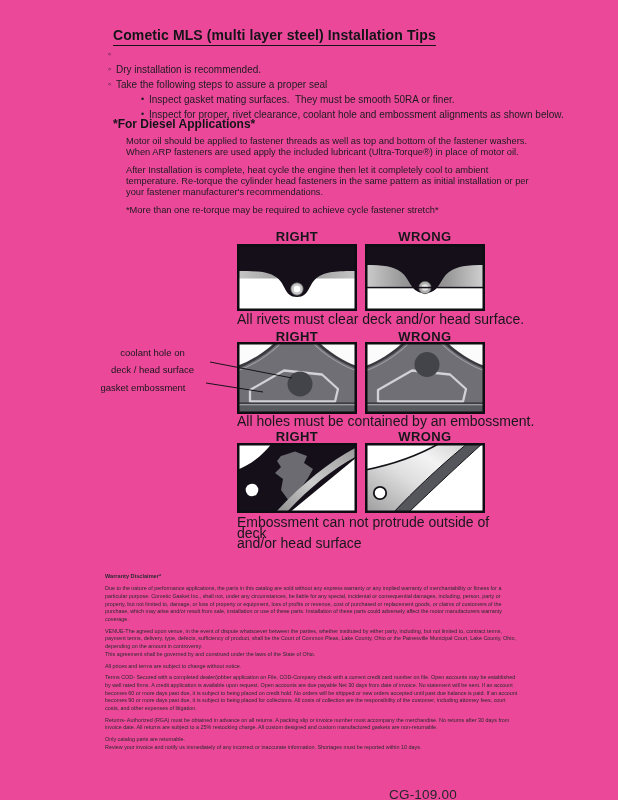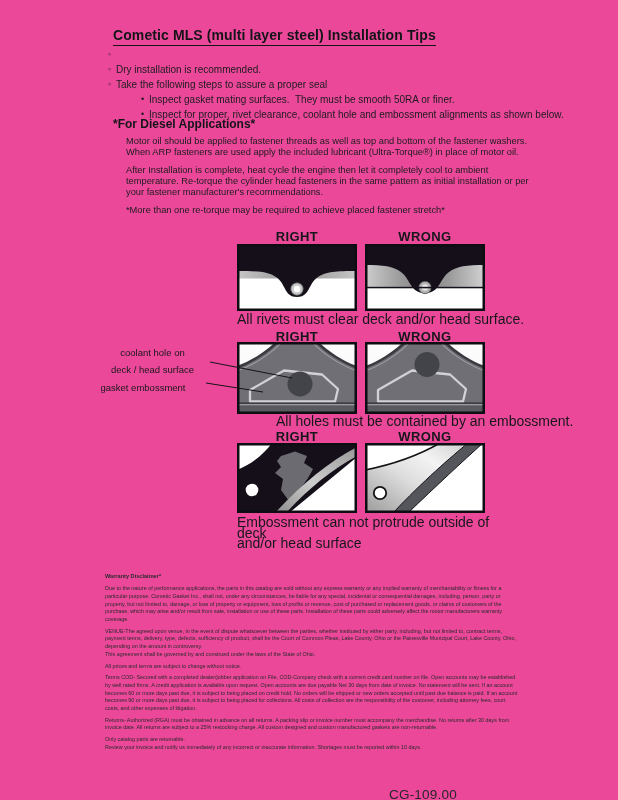--- a/index.html
+++ b/index.html
@@ -58,21 +58,21 @@
     </div>
     <div class="tip-row sub">
       <span class="bullet">•</span>
       <span class="tip-label">Inspect for proper, rivet clearance, coolant hole and embossment alignments as shown below.</span>
     </div>
   </div>
 
   <div class="abs" id="diesel-heading">*For Diesel Applications*</div>
   <div class="abs para" id="para1">Motor oil should be applied to fastener threads as well as top and bottom of the fastener washers. When ARP fasteners are used apply the included lubricant (Ultra-Torque®) in place of motor oil.</div>
   <div class="abs para" id="para2">After Installation is complete, heat cycle the engine then let it completely cool to ambient temperature. Re-torque the cylinder head fasteners in the same pattern as initial installation or per your fastener manufacturer's recommendations.</div>
-  <div class="abs para" id="para3">*More than one re-torque may be required to achieve placed fastener stretch*</div>
+  <div class="abs para" id="para3">*More than one re-torque may be required to achieve cycle fastener stretch*</div>
 
   <div class="abs rw-label" style="left:237px;top:229px;">RIGHT</div>
   <div class="abs rw-label" style="left:365px;top:229px;">WRONG</div>
 
   <svg class="abs panel" style="left:237px;top:244px;" width="120" height="67" viewBox="0 0 120 67">
     <defs>
       <linearGradient id="gA" x1="0" y1="0" x2="1" y2="0">
         <stop offset="0" stop-color="#c6c6c6"></stop>
           <stop offset="0.5" stop-color="#929292"></stop>
           <stop offset="1" stop-color="#c6c6c6"></stop>
@@ -144,21 +144,21 @@
     <rect x="0" y="61.9" width="120" height="1.6" fill="#9a9aa0"></rect>
     <rect x="0" y="63.5" width="120" height="8.5" fill="#595960"></rect>
     <rect x="1.25" y="1.25" width="117.5" height="69.5" fill="none" stroke="#0d0d12" stroke-width="2.5"></rect>
   </svg>
 
   <svg class="abs" style="left:205px;top:352px;pointer-events:none;" width="100" height="48" viewBox="0 0 100 48">
     <line x1="5" y1="10" x2="87" y2="26" stroke="#141418" stroke-width="1"></line>
     <line x1="1" y1="31" x2="58" y2="40" stroke="#141418" stroke-width="1"></line>
   </svg>
 
-  <div class="abs cap" style="top:416px;margin-left:39px;">All holes must be contained by an embossment.</div>
+  <div class="abs cap" style="top:416px;">All holes must be contained by an embossment.</div>
 
   <div class="abs rw-label" style="left:237px;top:429px;">RIGHT</div>
   <div class="abs rw-label" style="left:365px;top:429px;">WRONG</div>
 
   <svg class="abs panel" style="left:237px;top:443px;" width="120" height="70" viewBox="0 0 120 70">
     <defs>
       <linearGradient id="gE" x1="0" y1="1" x2="1" y2="0">
         <stop offset="0" stop-color="#8d8d8d"></stop>
           <stop offset="0.45" stop-color="#cdcdcd"></stop>
           <stop offset="1" stop-color="#9a9a9a"></stop>

